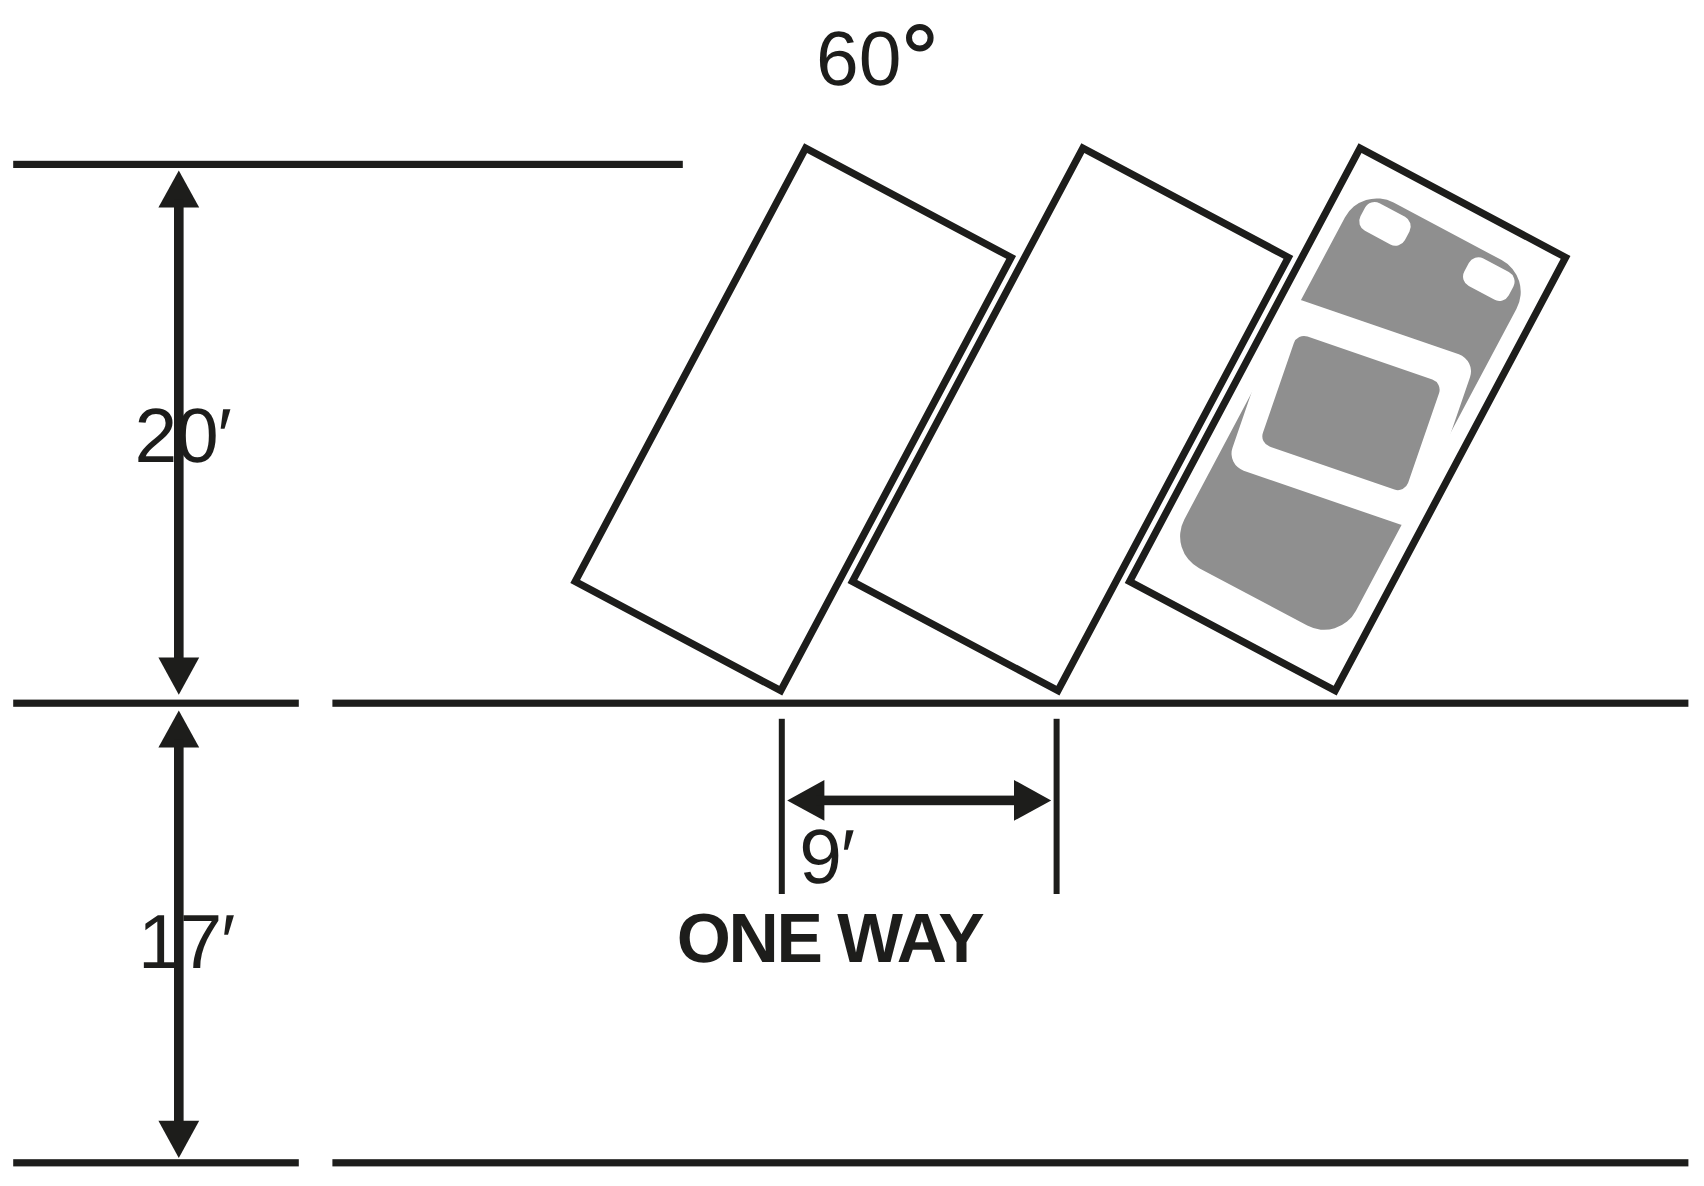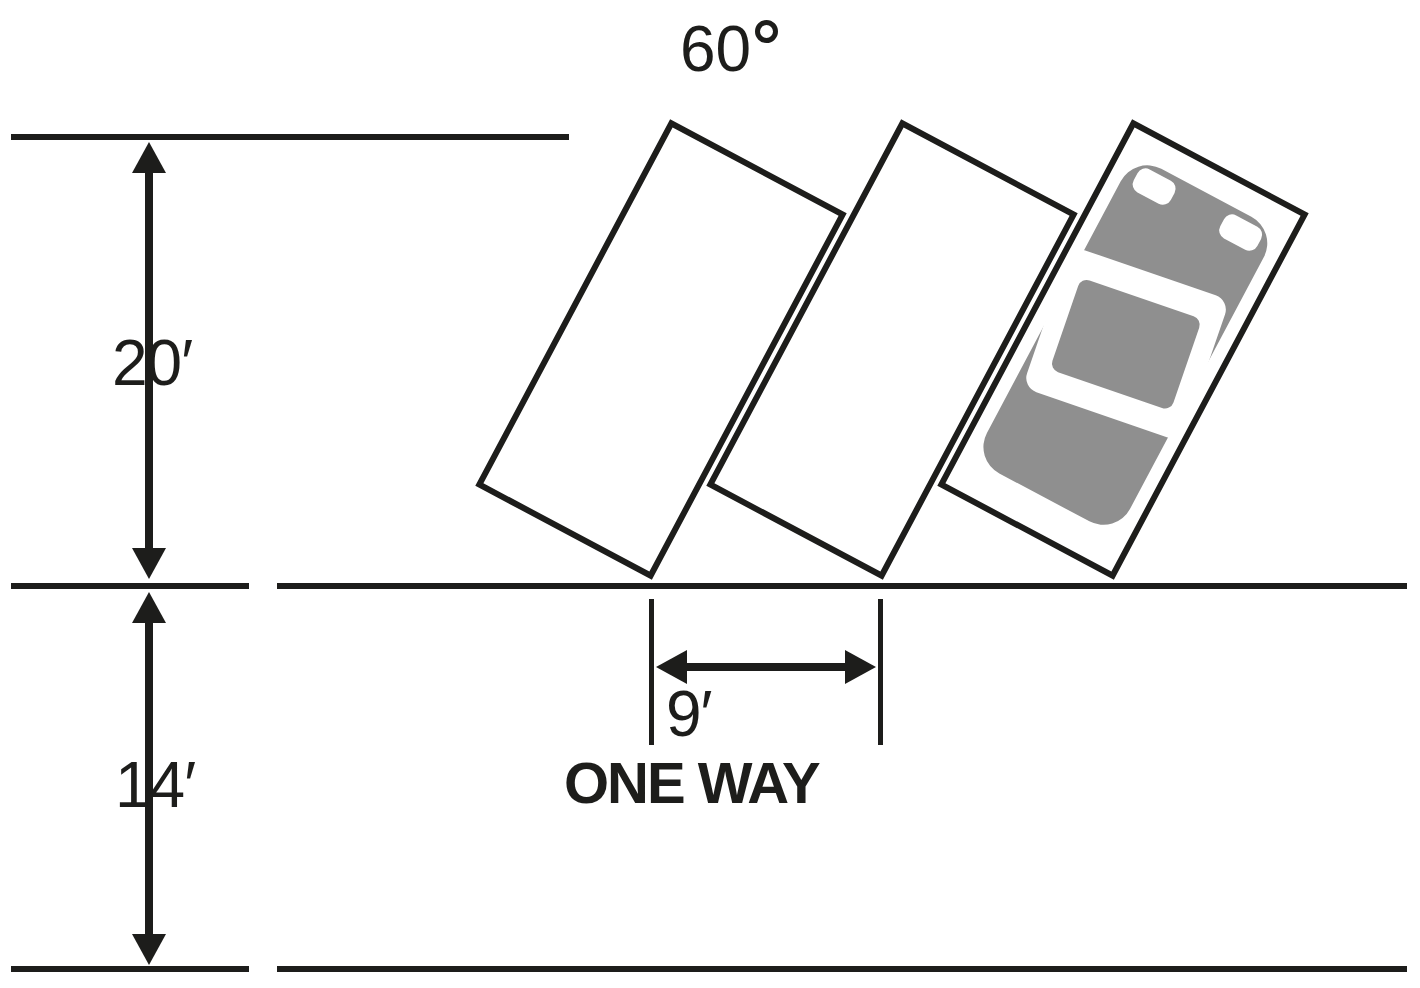--- a/index.html
+++ b/index.html
@@ -112,17 +112,17 @@
   <div class="tick tick-right"></div>
   <div class="harrow">
     <div class="head-left"></div>
     <div class="shaft"></div>
     <div class="head-right"></div>
   </div>
 
   <div class="lbl lbl-angle"><span>60</span><span class="deg-ring"></span>
   </div>
   <div class="lbl lbl-num lbl-20">20′</div>
-  <div class="lbl lbl-num lbl-17">14′</div>
+  <div class="lbl lbl-num lbl-17">17′</div>
   <div class="lbl lbl-num lbl-10">9′</div>
   <div class="lbl lbl-oneway">ONE WAY</div>
 
 </div>
 
 </body></html>

